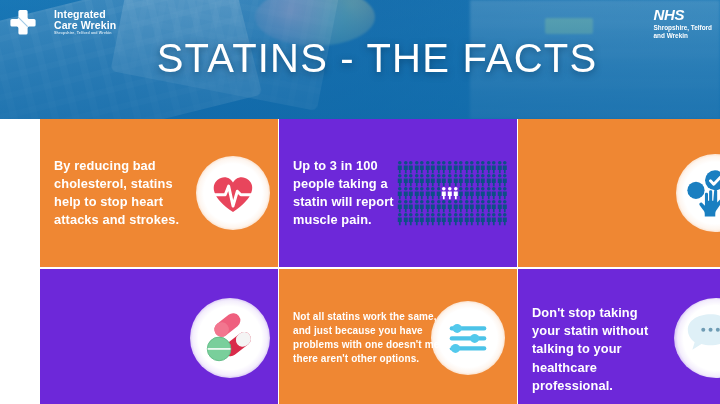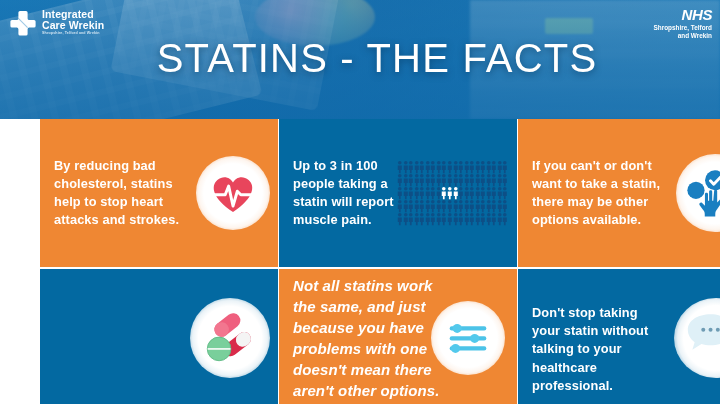--- a/index.html
+++ b/index.html
@@ -64,28 +64,28 @@
   .hdr-greenbox{
     position:absolute;left:545px;top:18px;width:48px;height:16px;
     background:#9ad4a7;opacity:.55;border-radius:2px;filter:blur(0.8px);
   }
   .hdr-veil{
     position:absolute;left:0;top:0;width:720px;height:119px;
     background:linear-gradient(180deg, rgba(15,104,168,0.25) 0%, rgba(15,104,168,0.55) 55%, rgba(15,104,168,0.72) 100%);
   }
 
   .ics-logo{
-    position:absolute;left:10px;top:9px;display:flex;align-items:flex-end;gap:6px;z-index:5;
+    position:absolute;left:10px;top:9px;display:flex;align-items:flex-start;gap:18px;z-index:5;
   }
   .ics-cross{width:26px;height:26px;flex:0 0 auto;}
   .ics-text{display:flex;flex-direction:column;line-height:1.02;}
   .ics-l1,.ics-l2{color:#fff;font-size:10.5px;font-weight:bold;letter-spacing:.1px;}
   .ics-sub{color:#cfe4f2;font-size:3.6px;font-weight:bold;margin-top:2px;letter-spacing:.15px;}
 
-  .nhs-logo{position:absolute;right:8px;top:7px;text-align:right;z-index:5;}
+  .nhs-logo{position:absolute;right:8px;top:7px;z-index:5;}
   .nhs-word{
     color:#fff;font-size:15px;font-weight:bold;font-style:italic;letter-spacing:-0.4px;line-height:1;
   }
   .nhs-sub{
     color:#ffffff;font-size:6.4px;font-weight:bold;line-height:1.22;margin-top:2px;
   }
 
   .title{
     position:absolute;left:0;top:36px;width:720px;text-align:center;z-index:5;
     color:#ffffff;font-size:40px;font-weight:normal;letter-spacing:1.2px;
@@ -101,33 +101,33 @@
     grid-template-rows:148px 137px;
     gap:2px 1px;
     background:#ffffff;
     padding-left:40px;
   }
   .panel{
     position:relative;display:flex;align-items:center;overflow:hidden;
     padding:0 10px 0 14px;box-sizing:border-box;
   }
   .panel.orange{background:#ef8733;}
-  .panel.blue{background:#0369a1;}
+  .panel.blue{background:#6d28d9;}
 
   .ptext{
     font-size:12.8px;font-weight:bold;line-height:1.42;
     letter-spacing:.1px;z-index:3;
   }
   .orange .ptext{color:#ffffff;}
   .blue .ptext, .blue-dark .ptext{color:#ffffff;}
   .p-2 .ptext{width:108px;}
   .p-1 .ptext{width:142px;}
   .p-3 .ptext{width:136px;}
   .p-4 .ptext{width:140px;}
-  .p-5 .ptext{width:160px;font-size:15px;line-height:1.40;font-style:italic;}
+  .p-5 .ptext{width:160px;font-size:10px;line-height:1.40;}
   .p-6 .ptext{width:136px;margin-top:24px;}
 
   .iconwrap{position:absolute;display:flex;align-items:center;justify-content:center;}
 
   
   .disc{
     position:absolute;border-radius:50%;
     background:radial-gradient(circle, #ffffff 56%, rgba(255,255,255,0.92) 66%, rgba(255,255,255,0.45) 80%, rgba(255,255,255,0) 100%);
   }
 
@@ -791,21 +791,20 @@
           <span class="pp">
             <svg viewBox="0 0 10 24" width="5.55" height="13" aria-hidden="true">
               <circle cx="5" cy="4" r="3.3" fill="#0d4f86"></circle>
               <path d="M1.3 9.2 h7.4 v8.2 h-2.1 v6.4 h-3.2 v-6.4 h-2.1 z" fill="#0d4f86"></path>
             </svg>
           </span>
         </div>
     </div>
 
     <div class="panel orange p-3">
-      <div class="ptext">If you can't or don't want to take a statin, there may be other options available.</div>
       <div class="iconwrap" style="right:8px;top:50%;transform:translateY(-50%);width:78px;height:78px;">
         <div class="disc" style="inset:0;"></div>
         <svg viewBox="0 0 64 64" width="58" height="58" style="position:relative;" aria-hidden="true">
           <circle cx="32" cy="18" r="11" fill="#1a7fc1"></circle>
           <path d="M27 18.5 l3.6 3.8 L38 14.5" fill="none" stroke="#ffffff" stroke-width="3.2" stroke-linecap="round" stroke-linejoin="round"></path>
           <circle cx="11" cy="29" r="9.5" fill="#1a7fc1"></circle>
           <circle cx="53" cy="29" r="9.5" fill="#1a7fc1"></circle>
           <path d="M31 30 c0-2.2 3.4-2.2 3.4 0 v12.5 l3.4-3.6 c1.6-1.6 4 .7 2.6 2.5 l-6.1 8.4 c-1.1 1.5-2 2.6-2 5.5 v2.7 h-11.6 v-2.8 c0-2.6-1.1-3.6-2.4-5.3 l-3.2-4.3 c-1.3-1.8 1.1-4 2.7-2.5 l3.1 3.1 V33.5 c0-2.2 3.4-2.2 3.4 0 v7 h1.2 V30.6 c0-2.2 3.4-2.2 3.4 0 v9.9 h1.2 z" fill="#1a7fc1"></path>
         </svg>
       </div>

